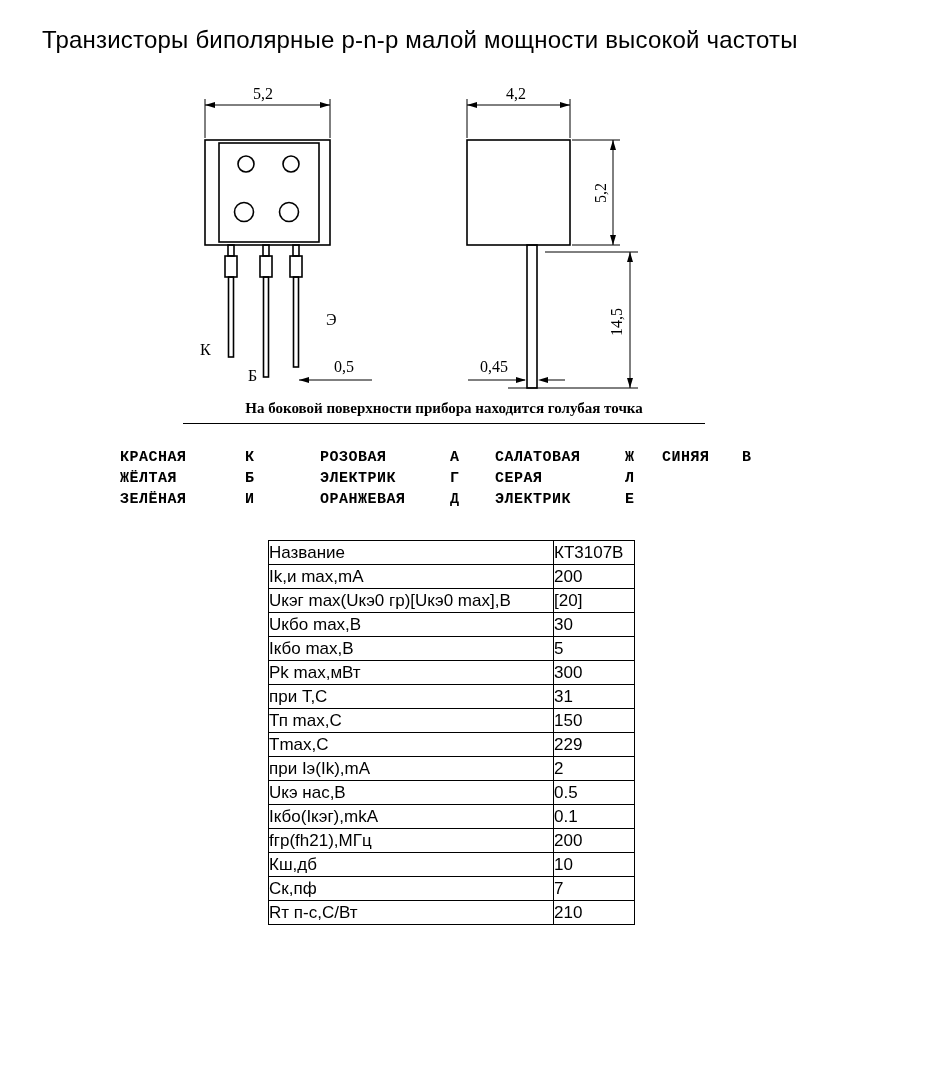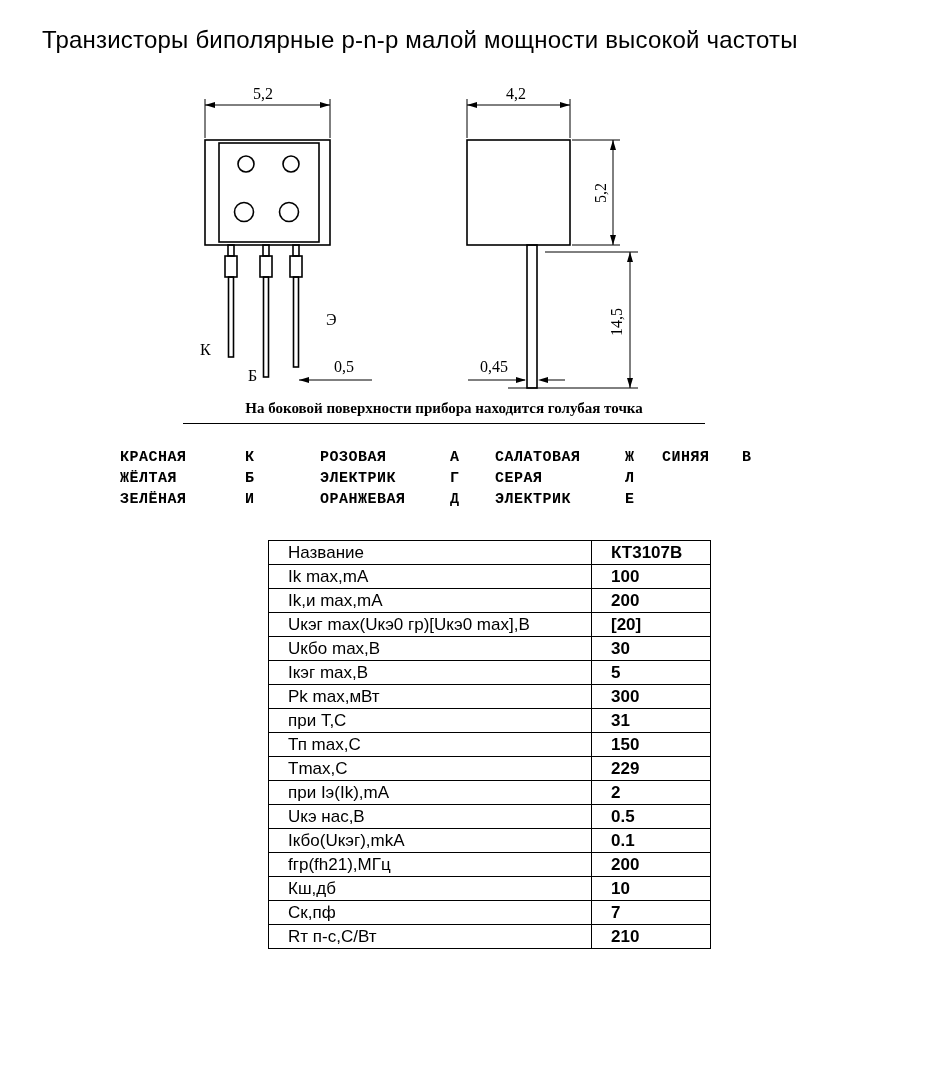--- a/index.html
+++ b/index.html
@@ -11,23 +11,23 @@
   .fill{fill:#000;stroke:none;}
   .part rect,.part circle{fill:none;stroke:#000;stroke-width:1.6;}
   .dimtext{font-family:"Liberation Serif",serif;font-size:16px;fill:#000;}
   .note{position:absolute;left:183px;top:398px;width:522px;text-align:center;
         font-family:"Liberation Serif",serif;font-weight:bold;font-size:15px;
         line-height:20px;border-bottom:1.5px solid #000;padding-bottom:5px;}
   .cc{position:absolute;left:120px;top:449px;font-family:Liberation Mono, monospace;
       font-weight:bold;font-size:15px;letter-spacing:0.5px;}
   .cc-row{display:grid;grid-template-columns:125px 75px 130px 45px 130px 37px 80px 30px;height:21px;}
   .spec{position:absolute;left:268px;top:540px;border-collapse:collapse;}
-  .spec td{border:1px solid #000;font-size:17px;line-height:21px;height:23px;padding:0 19px;white-space:nowrap;}
+  .spec td{border:1px solid #000;font-size:17px;line-height:21px;height:23px;padding:0 0;white-space:nowrap;}
   .spec td.param{width:284px;}
-  .spec td.value{width:80px;font-weight:bold;}
+  .spec td.value{width:80px;}
 </style>
 </head>
 <body>
 
 <div class="page">
 
   <div class="title">Транзисторы биполярные p-n-p малой мощности высокой частоты</div>
 
   <svg class="drawings" width="932" height="318" viewBox="0 0 932 318" xmlns="http://www.w3.org/2000/svg">
 
@@ -150,37 +150,33 @@
     </div>
   </div>
 
   <table class="spec">
     <tbody>
       <tr>
           <td class="param">Название</td>
           <td class="value">КТ3107В</td>
         </tr>
       <tr>
-          <td class="param">Ik max,mA</td>
-          <td class="value">100</td>
-        </tr>
-      <tr>
           <td class="param">Ik,и max,mA</td>
           <td class="value">200</td>
         </tr>
       <tr>
           <td class="param">Uкэг max(Uкэ0 гр)[Uкэ0 max],В</td>
           <td class="value">[20]</td>
         </tr>
       <tr>
           <td class="param">Uкбо max,В</td>
           <td class="value">30</td>
         </tr>
       <tr>
-          <td class="param">Iкэг max,В</td>
+          <td class="param">Iкбо max,В</td>
           <td class="value">5</td>
         </tr>
       <tr>
           <td class="param">Pk max,мВт</td>
           <td class="value">300</td>
         </tr>
       <tr>
           <td class="param">при Т,С</td>
           <td class="value">31</td>
         </tr>
@@ -194,21 +190,21 @@
         </tr>
       <tr>
           <td class="param">при Iэ(Ik),mA</td>
           <td class="value">2</td>
         </tr>
       <tr>
           <td class="param">Uкэ нас,В</td>
           <td class="value">0.5</td>
         </tr>
       <tr>
-          <td class="param">Iкбо(Uкэг),mkA</td>
+          <td class="param">Iкбо(Iкэг),mkA</td>
           <td class="value">0.1</td>
         </tr>
       <tr>
           <td class="param">fгр(fh21),МГц</td>
           <td class="value">200</td>
         </tr>
       <tr>
           <td class="param">Кш,дб</td>
           <td class="value">10</td>
         </tr>

